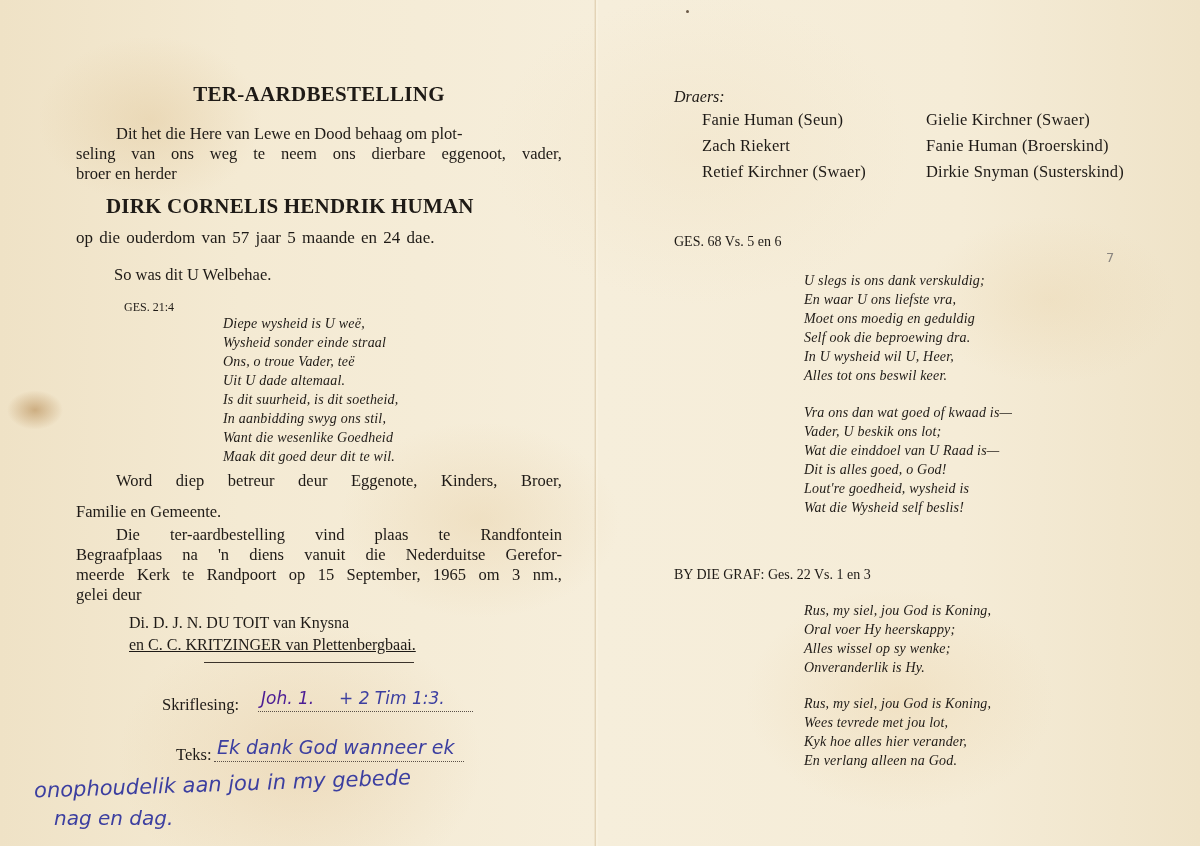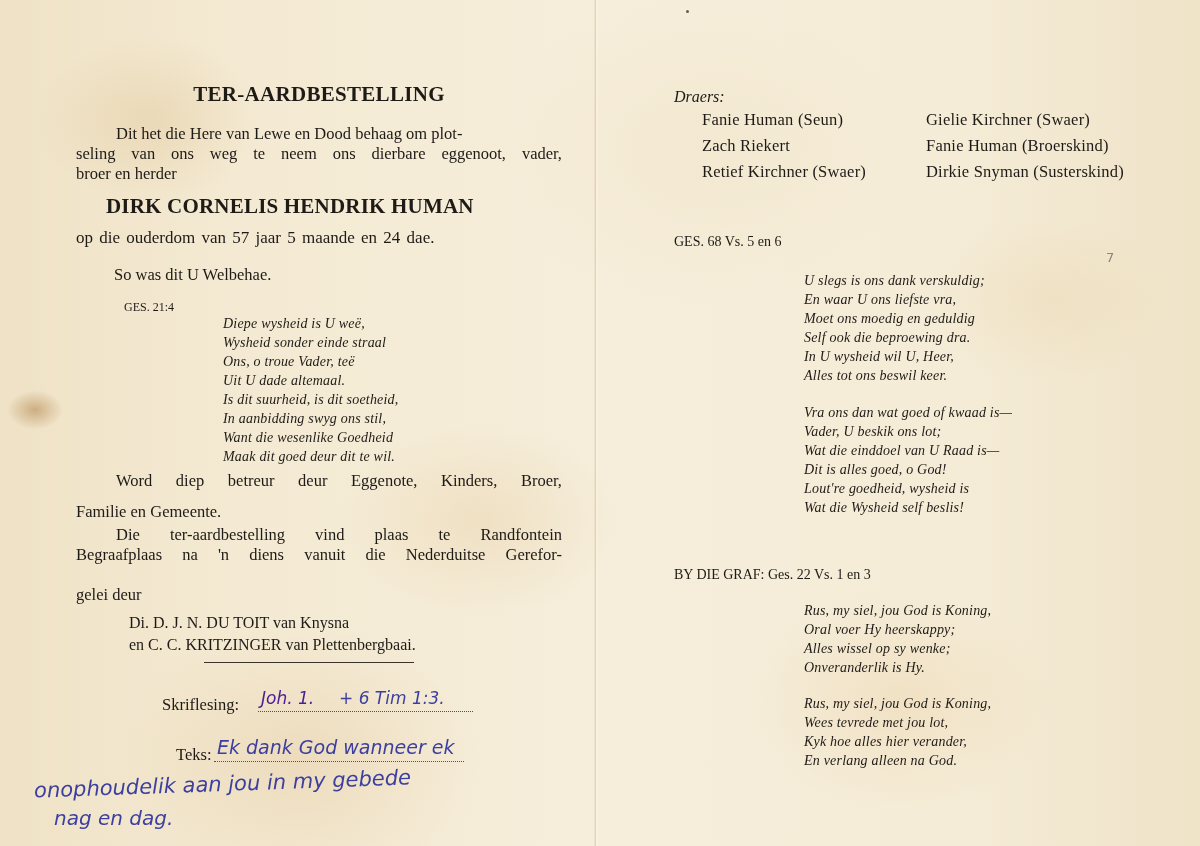--- a/index.html
+++ b/index.html
@@ -111,31 +111,32 @@
     <div>In aanbidding swyg ons stil,</div>
     <div>Want die wesenlike Goedheid</div>
     <div>Maak dit goed deur dit te wil.</div>
   </div>
 
   <div class="p indent" style="top:471px; text-align-last:justify;">Word diep betreur deur Eggenote, Kinders, Broer,</div>
   <div class="p" style="top:471px;margin-top:31px;">Familie en Gemeente.</div>
 
   <div class="p indent" style="top:525px; text-align-last:justify;">Die ter-aardbestelling vind plaas te Randfontein</div>
   <div class="p" style="top:545px; text-align-last:justify;">Begraafplaas na 'n diens vanuit die Nederduitse Gerefor-</div>
+  <div class="p" style="top:565px; text-align-last:justify;">meerde Kerk te Randpoort op 15 September, 1965 om 3 nm.,</div>
   <div class="p" style="top:585px;">gelei deur</div>
 
   <div class="minister" style="top:612px;">Di. D. J. N. DU TOIT van Knysna</div>
-  <div class="minister" style="top:634px;">en C. C. KRITZINGER van Plettenbergbaai.</div>
+  <div class="minister" style="top:634px;text-decoration:underline;">en C. C. KRITZINGER van Plettenbergbaai.</div>
 
   <div class="rule"></div>
 
   <div class="field-label" style="top:695px; left:86px;">Skriflesing:</div>
   <div class="dots" style="top:711px; left:182px; width:215px;"></div>
   <div class="hand faded" style="top:688px; left:185px; font-size:17px;">Joh. 1.</div>
-  <div class="hand" style="top:688px; left:263px; font-size:17px;">+ 6 Tim 1:3.</div>
+  <div class="hand" style="top:688px; left:263px; font-size:17px;">+ 2 Tim 1:3.</div>
 
   <div class="field-label" style="top:745px; left:100px;">Teks:</div>
   <div class="dots" style="top:761px; left:138px; width:250px;"></div>
   <div class="hand" style="top:736px; left:141px; font-size:19px;">Ek dank God wanneer ek</div>
 </div>
 
 <div class="hand" style="top:772px; left:34px; font-size:21px; transform:rotate(-2deg);">onophoudelik aan jou in my gebede</div>
 <div class="hand" style="top:806px; left:54px; font-size:20px;">nag en dag.</div>
 
 <div class="page right">

